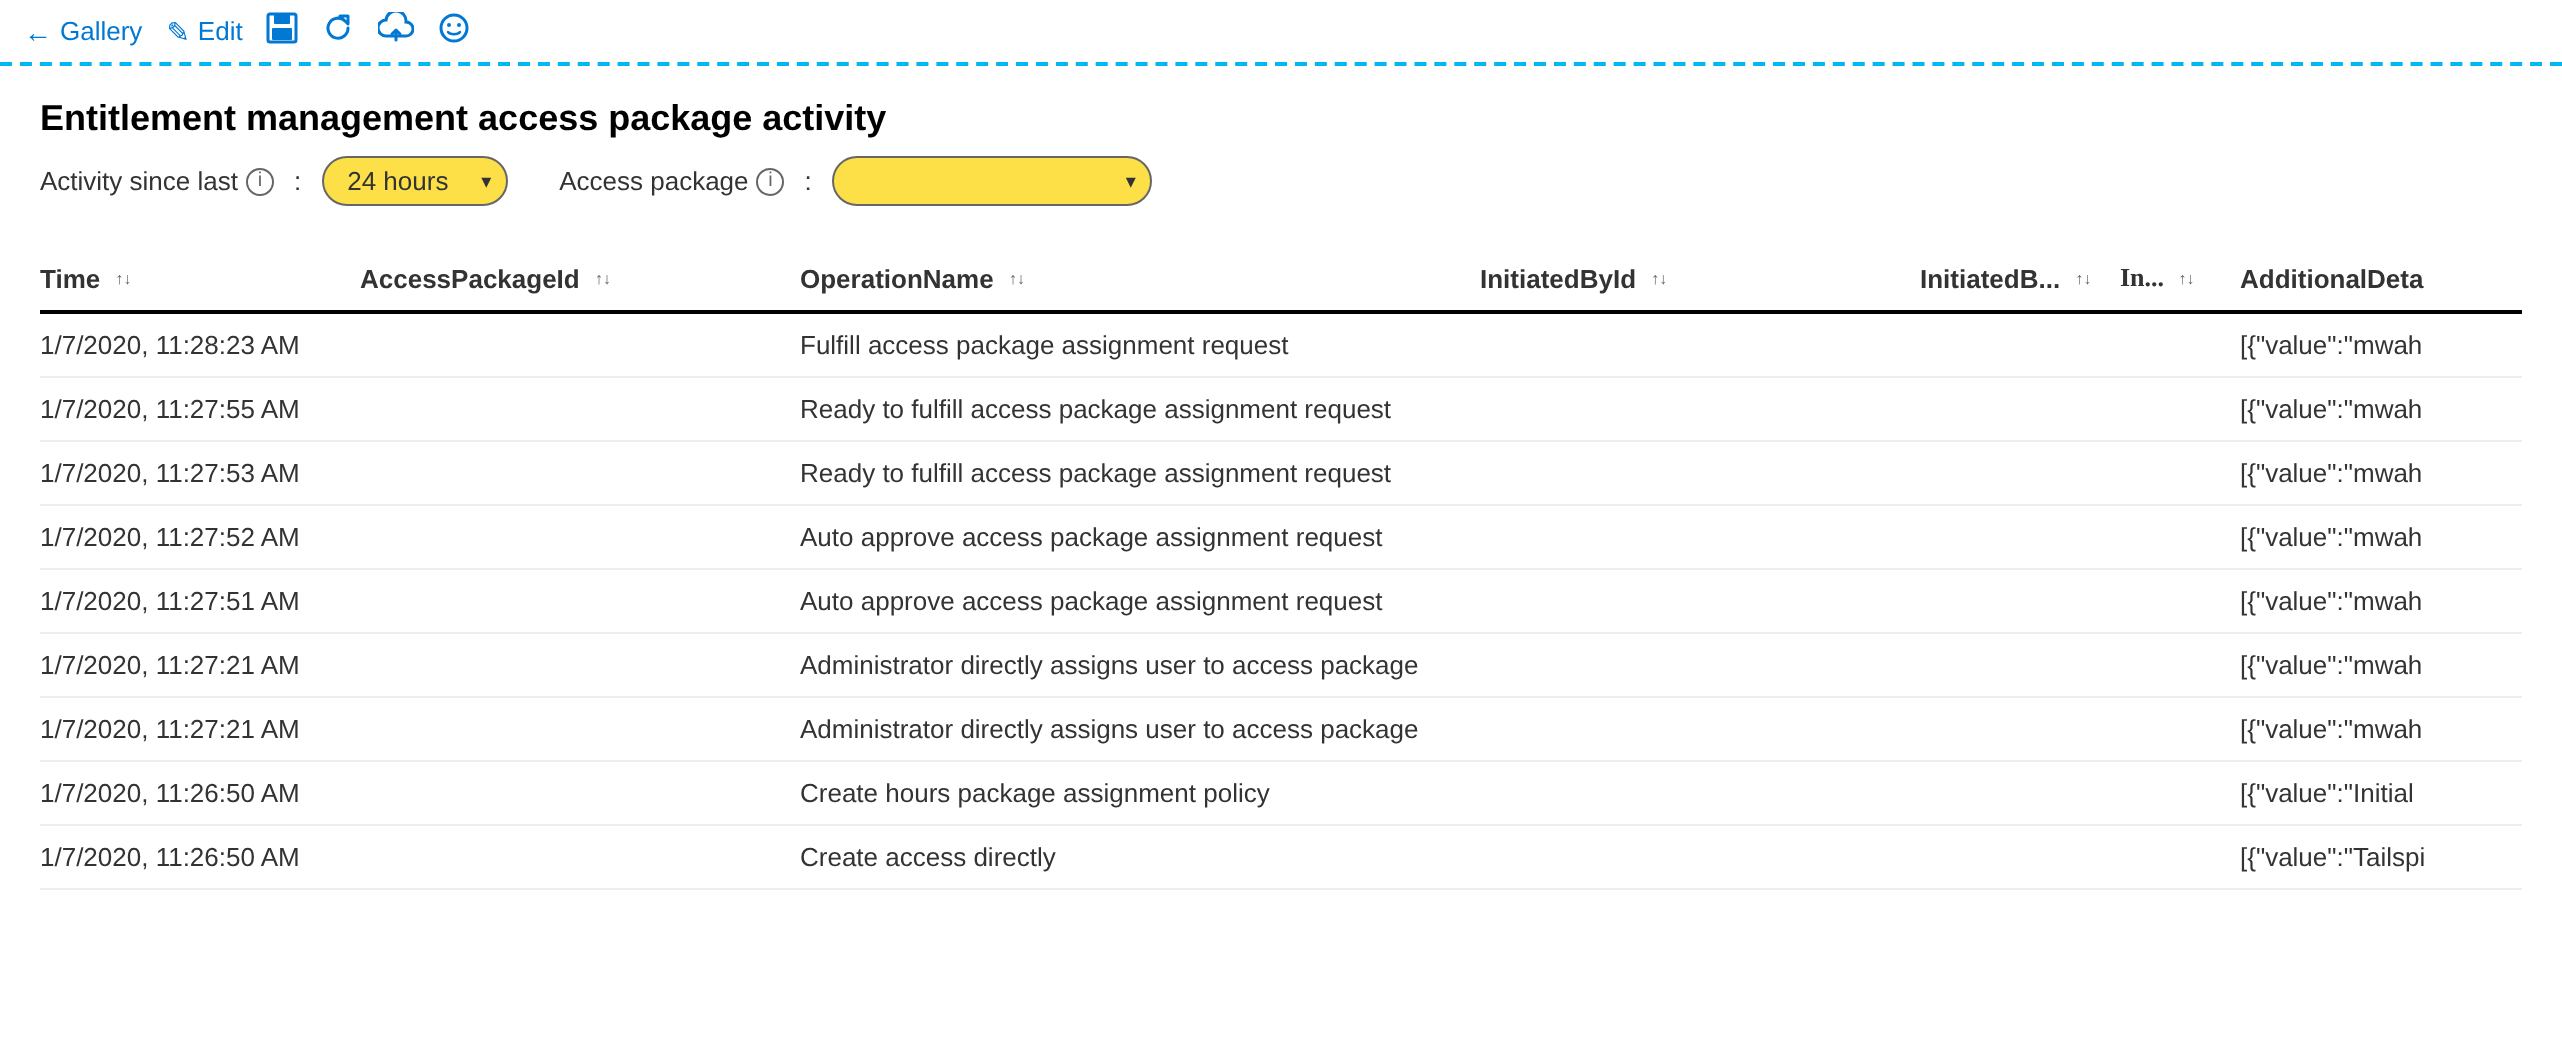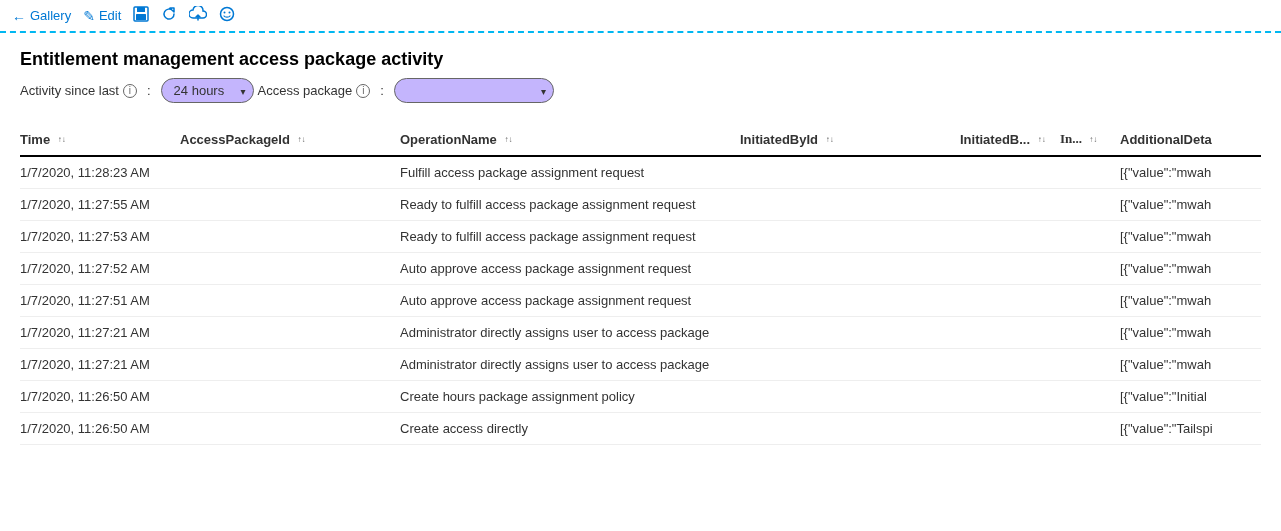--- a/index.html
+++ b/index.html
@@ -43,21 +43,21 @@
       font-size: 18px;
       font-weight: 600;
       color: #000;
       margin-bottom: 8px;
     }
 
     
     .filters-row {
       display: flex;
       align-items: center;
-      gap: 4px;
+      gap: 26px;
       margin-bottom: 20px;
     }
 
     .filter-group {
       display: flex;
       align-items: center;
       gap: 6px;
     }
 
     .filter-label {
@@ -84,21 +84,21 @@
     .select-wrapper {
       position: relative;
       display: inline-block;
     }
     .select-wrapper select {
       border: 1px solid #666;
       border-radius: 16px;
       padding: 4px 28px 4px 12px;
       font-size: 13px;
       color: #333;
-      background: #c4b5fd;
+      background: #fde047;
       appearance: none;
       cursor: pointer;
       min-width: 90px;
     }
     .select-wrapper .chevron {
       position: absolute;
       right: 8px;
       top: 50%;
       transform: translateY(-50%);
       pointer-events: none;

